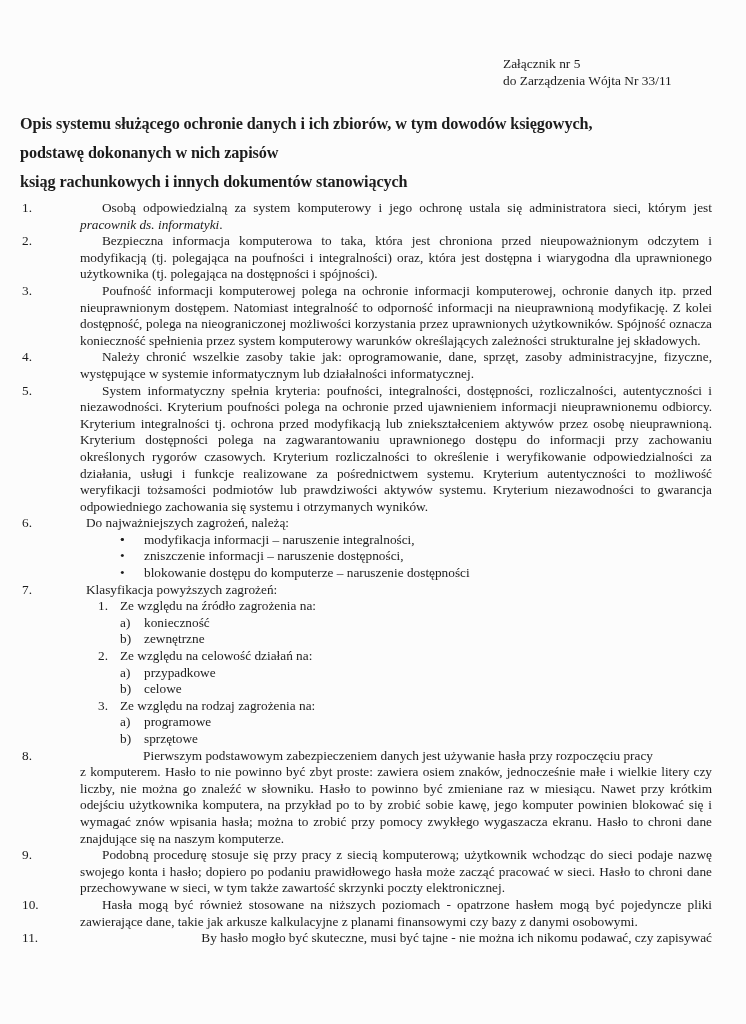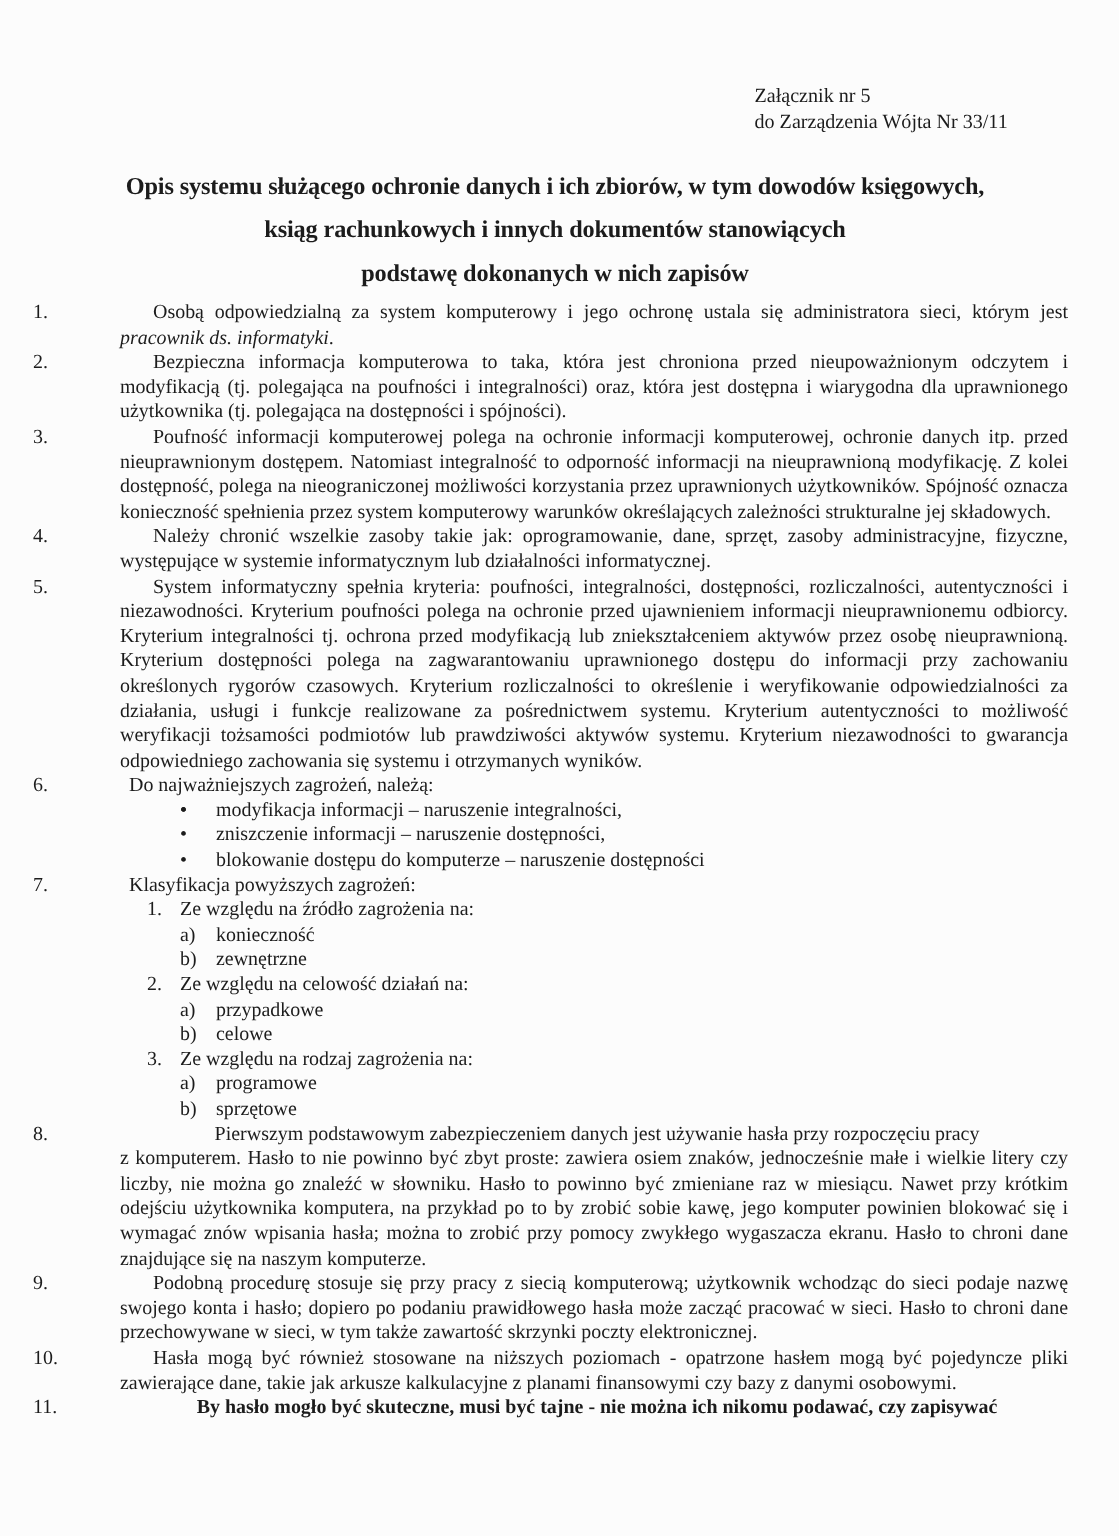--- a/index.html
+++ b/index.html
@@ -2,21 +2,21 @@
 <html><head>
 <meta charset="utf-8">
 <style>
   html, body { margin: 0; padding: 0; background: #fdfdfd; }
   body {
     width: 746px; height: 1024px; overflow: hidden; position: relative;
     font-family: "Liberation Serif", serif; color: #1c1c1c;
   }
   .page { position: absolute; left: 0; top: 0; width: 746px; height: 1024px; background: #fcfcfc; }
   .attach { position: absolute; left: 503px; top: 55px; font-size: 13.4px; line-height: 17px; }
-  .title { position: absolute; left: 20px; width: 700px; top: 110px; text-align: center;
+  .title { position: absolute; left: 20px; width: 700px; top: 110px; text-align: left;
            font-weight: bold; font-size: 16.2px; line-height: 29px; letter-spacing: -0.1px; }
   .body { position: absolute; left: 22px; top: 200px; width: 690px; font-size: 13.3px; line-height: 16.6px; }
   .item { position: relative; padding-left: 40px; text-align: justify; }
   .item .num { position: absolute; left: 0; top: 0; width: 30px; }
   .item .text { display: block; margin-left: 18px; }
   .indent1 { text-indent: 22px; }
   .bullets { list-style: none; margin: 0; padding: 0 0 0 98px; }
   .bullets li { position: relative; padding-left: 24px; }
   .bullets li .dot { position: absolute; left: 0; top: 0; }
   .cls { margin: 0; padding: 0 0 0 76px; list-style: none; }
@@ -34,22 +34,22 @@
 
 <div class="page">
 
   <div class="attach">
     <div>Załącznik nr 5</div>
     <div>do Zarządzenia Wójta Nr 33/11</div>
   </div>
 
   <div class="title">
     <div>Opis systemu służącego ochronie danych i ich zbiorów, w tym dowodów księgowych,</div>
+    <div>podstawę dokonanych w nich zapisów</div>
     <div>ksiąg rachunkowych i innych dokumentów stanowiących</div>
-    <div>podstawę dokonanych w nich zapisów</div>
   </div>
 
   <div class="body">
 
     <div class="item">
       <span class="num">1.</span>
       <div class="text indent1"><span>Osobą odpowiedzialną za system komputerowy i jego ochronę ustala się administratora sieci, którym jest </span><em>pracownik ds. informatyki</em><span>.</span></div>
     </div>
 
     <div class="item">
@@ -125,17 +125,17 @@
       <div class="text indent1">Podobną procedurę stosuje się przy pracy z siecią komputerową; użytkownik wchodząc do sieci podaje nazwę swojego konta i hasło; dopiero po podaniu prawidłowego hasła może zacząć pracować w sieci. Hasło to chroni dane przechowywane w sieci, w tym także zawartość skrzynki poczty elektronicznej.</div>
     </div>
 
     <div class="item">
       <span class="num">10.</span>
       <div class="text indent1">Hasła mogą być również stosowane na niższych poziomach - opatrzone hasłem mogą być pojedyncze pliki zawierające dane, takie jak arkusze kalkulacyjne z planami finansowymi czy bazy z danymi osobowymi.</div>
     </div>
 
     <div class="item">
       <span class="num">11.</span>
-      <div class="indent1" style="text-align:center;font-weight:bold;">By hasło mogło być skuteczne, musi być tajne - nie można ich nikomu podawać, czy zapisywać</div>
+      <div class="indent1" style="text-align:right;">By hasło mogło być skuteczne, musi być tajne - nie można ich nikomu podawać, czy zapisywać</div>
     </div>
 
   </div>
 </div>
 
 </body></html>

